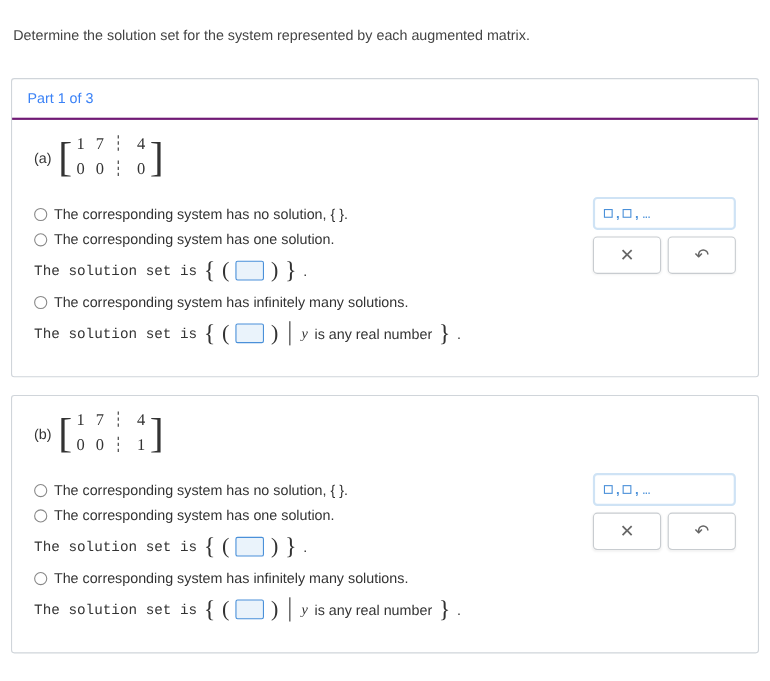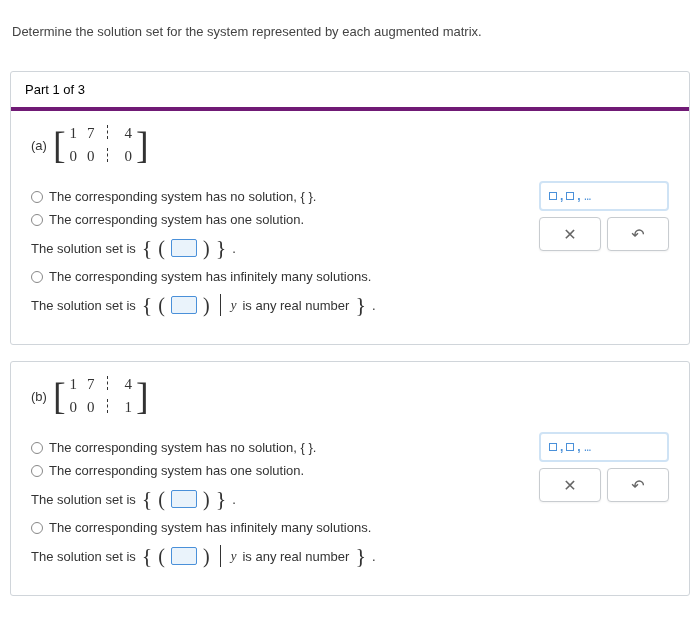--- a/index.html
+++ b/index.html
@@ -1,31 +1,31 @@
 <!DOCTYPE html>
 <html><head>
 <meta charset="utf-8">
 <style>
   * { box-sizing: border-box; margin: 0; padding: 0; }
   body { font-family: Arial, sans-serif; font-size: 13px; color: #333; background: #fff; width: 700px; }
   .question-prompt { padding: 24px 12px; color: #444; }
   .part-box { border: 1px solid #d0d5da; border-radius: 3px; margin: 8px 10px 16px 10px; }
-  .part-header { border-bottom: 4px solid #701a75; padding: 10px 14px; color: #000000; }
+  .part-header { border-bottom: 2px solid #701a75; padding: 10px 14px; color: #3b82f6; }
   .part-body { padding: 14px 20px 18px 20px; position: relative; }
   .matrix-row { display: flex; align-items: center; margin-bottom: 16px; }
   .label { margin-right: 6px; }
   .matrix { display: inline-flex; align-items: center; font-family: 'Times New Roman', serif; font-size: 15px; }
   .bracket { font-size: 38px; line-height: 38px; font-weight: 100; }
   .mgrid { display: grid; grid-template-columns: auto auto 10px auto; row-gap: 6px; column-gap: 10px; padding: 0 4px; }
   .mgrid .sep { border-left: 1px dashed #333; height: 14px; margin: 0 2px; }
   .options-area { display: flex; gap: 20px; }
   .options-col { flex: 1; }
   .option-line { display: flex; align-items: center; gap: 6px; margin: 8px 0; flex-wrap: wrap; }
   .radio { width: 12px; height: 12px; border: 1.5px solid #888; border-radius: 50%; flex-shrink: 0; }
-  .inline-text { white-space: nowrap; }
+  .inline-text { white-space: nowrap; font-family: Liberation Mono, monospace; }
   .set-brace { font-family: 'Times New Roman', serif; font-size: 22px; }
   .blank-box { display: inline-block; width: 26px; height: 18px; border: 1px solid #4a90d9; background: #eaf3fb; border-radius: 2px; vertical-align: middle; }
   .paren { font-family: 'Times New Roman', serif; font-size: 20px; }
   .vbar { border-left: 1px solid #333; height: 22px; display: inline-block; margin: 0 4px; vertical-align: middle; }
   .ital { font-style: italic; font-family: 'Times New Roman', serif; }
   .tool-panel { width: 130px; flex-shrink: 0; }
   .tool-hint { border: 2px solid #cfe3f5; border-radius: 4px; padding: 6px 8px; color: #4a90d9; font-size: 12px; margin-bottom: 6px; }
   .tool-buttons { display: flex; gap: 6px; }
   .tool-btn { flex: 1; border: 1px solid #c8ccd0; border-radius: 4px; background: #fff; height: 34px; display: flex; align-items: center; justify-content: center; color: #666; font-size: 16px; box-shadow: 0 1px 2px rgba(0,0,0,0.05); }
   .hint-glyph { display: inline-flex; gap: 3px; align-items: baseline; }

